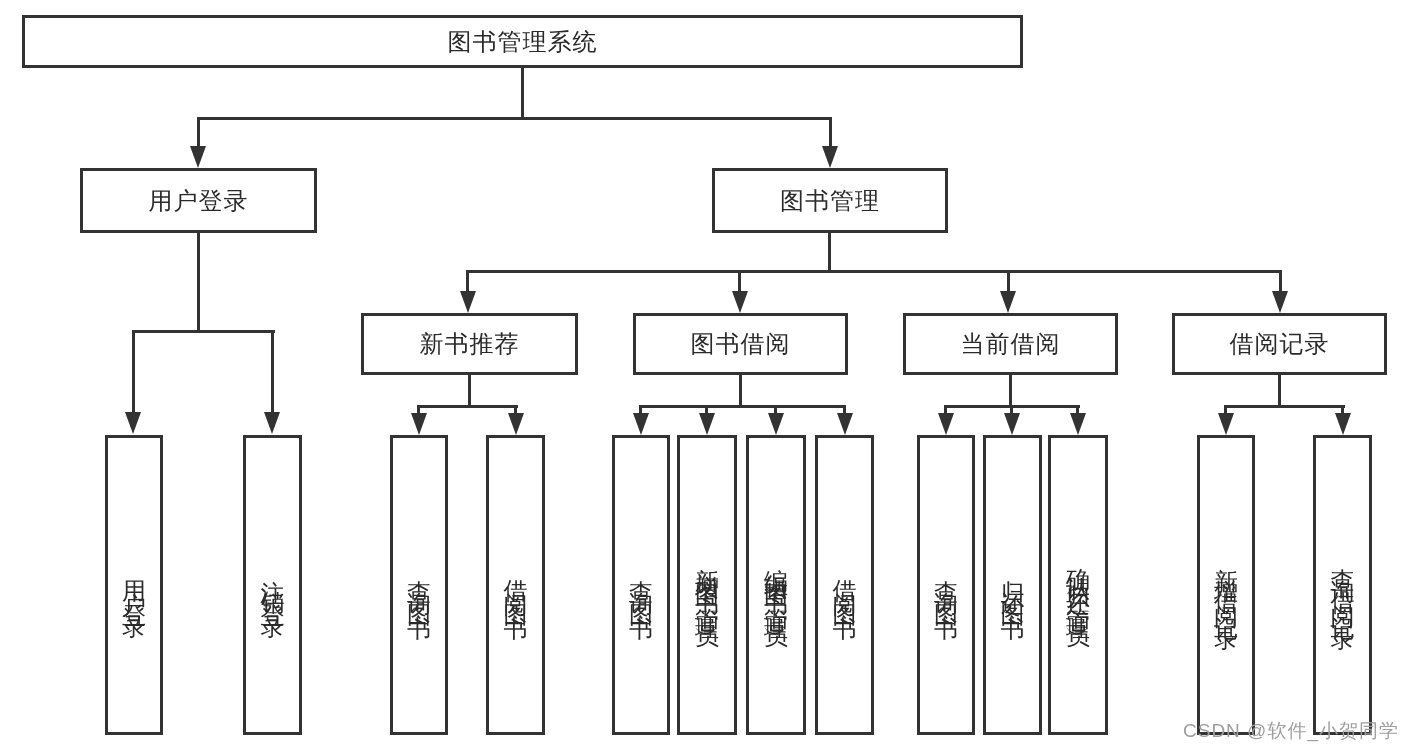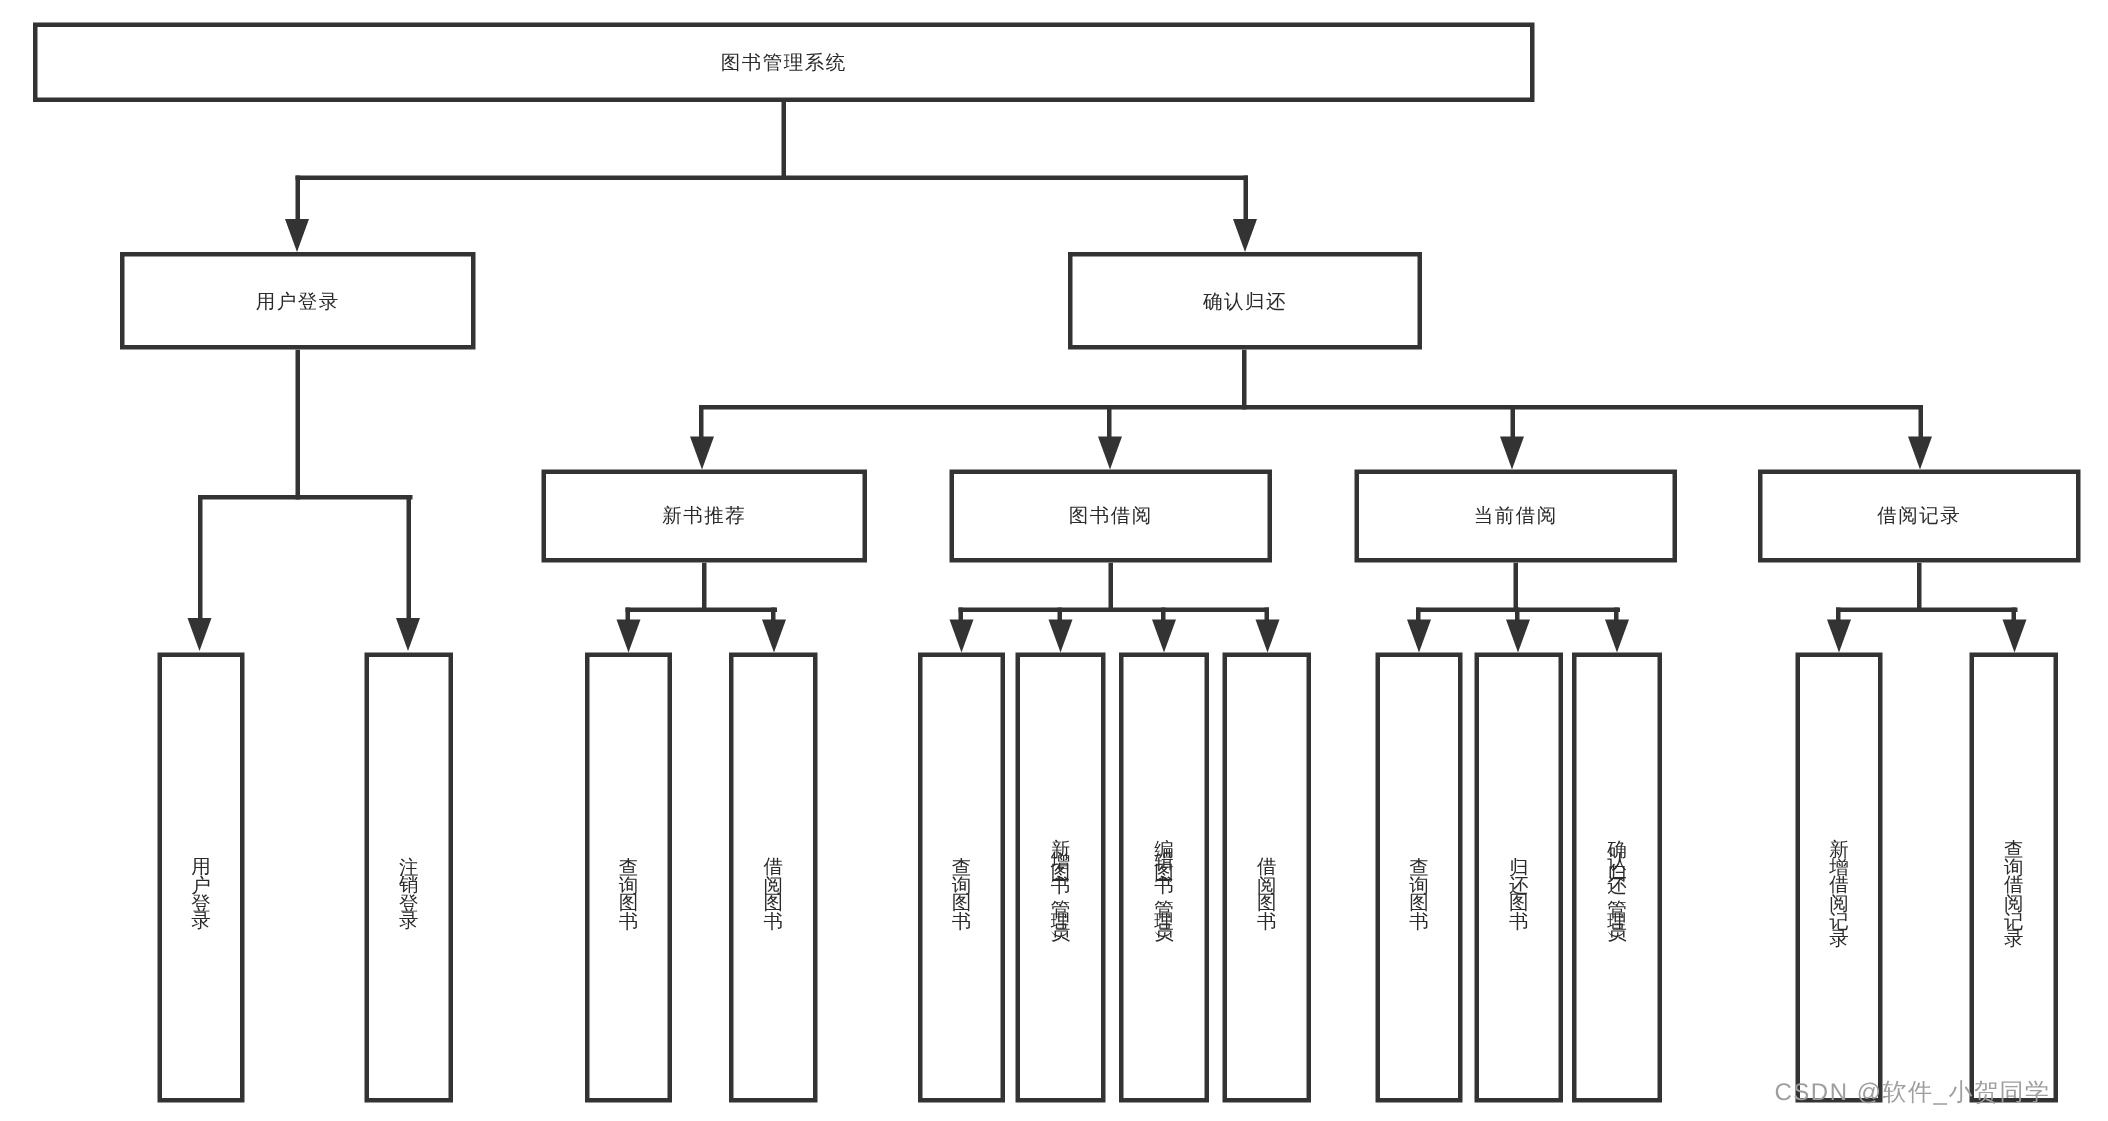--- a/index.html
+++ b/index.html
@@ -3,50 +3,50 @@
 <meta charset="utf-8">
 <style>
   html,body{margin:0;padding:0;background:#ffffff;}
   .stage{
     position:relative;width:1405px;height:747px;background:#ffffff;overflow:hidden;
     font-family:"Liberation Sans","DejaVu Sans",sans-serif;color:#2a2a2a;
   }
   .box{
     position:absolute;box-sizing:border-box;border:3px solid #333333;background:#ffffff;
     display:flex;align-items:center;justify-content:center;
-    font-size:13px;letter-spacing:1px;color:#2a2a2a;z-index:2;
+    font-size:24px;letter-spacing:1px;color:#2a2a2a;z-index:2;
   }
   .leaf{top:435px;height:300px;}
   .leaf span{writing-mode:vertical-rl;text-orientation:mixed;letter-spacing:12px;line-height:1;}
   .leaf.long span{letter-spacing:8px;}
   .vl{position:absolute;width:3px;background:#333333;z-index:1;}
   .hl{position:absolute;height:3px;background:#333333;z-index:1;}
   .ar{position:absolute;width:0;height:0;border-left:8px solid transparent;
       border-right:8px solid transparent;border-top:22px solid #333333;z-index:1;}
   .watermark{
-    position:absolute;left:1183px;top:718px;font-size:16px;color:#9e9e9e;
+    position:absolute;left:1183px;top:718px;font-size:19px;color:#9e9e9e;
     letter-spacing:1px;z-index:5;white-space:nowrap;
   }
 </style>
 </head>
 <body>
 
 <div class="stage">
 
   <div class="box" style="left:22px;top:15px;width:1001px;height:53px">图书管理系统</div>
 
   <div class="vl" style="left:521px;top:68px;height:50px"></div>
   <div class="hl" style="left:197px;top:117px;width:635px"></div>
   <div class="vl" style="left:197px;top:117px;height:30px"></div>
   <div class="ar" style="left:190px;top:146px"></div>
   <div class="vl" style="left:829px;top:117px;height:30px"></div>
   <div class="ar" style="left:822px;top:146px"></div>
 
   <div class="box" style="left:80px;top:168px;width:237px;height:65px">用户登录</div>
-  <div class="box" style="left:712px;top:168px;width:236px;height:65px">确认归还</div>
+  <div class="box" style="left:712px;top:168px;width:236px;height:65px">图书管理</div>
 
   <div class="vl" style="left:197px;top:233px;height:100px"></div>
   <div class="hl" style="left:132px;top:330px;width:143px"></div>
   <div class="vl" style="left:132px;top:330px;height:83px"></div>
   <div class="ar" style="left:125px;top:412px"></div>
   <div class="vl" style="left:271px;top:330px;height:83px"></div>
   <div class="ar" style="left:264px;top:412px"></div>
 
   <div class="vl" style="left:828px;top:233px;height:40px"></div>
   <div class="hl" style="left:466px;top:270px;width:816px"></div>

